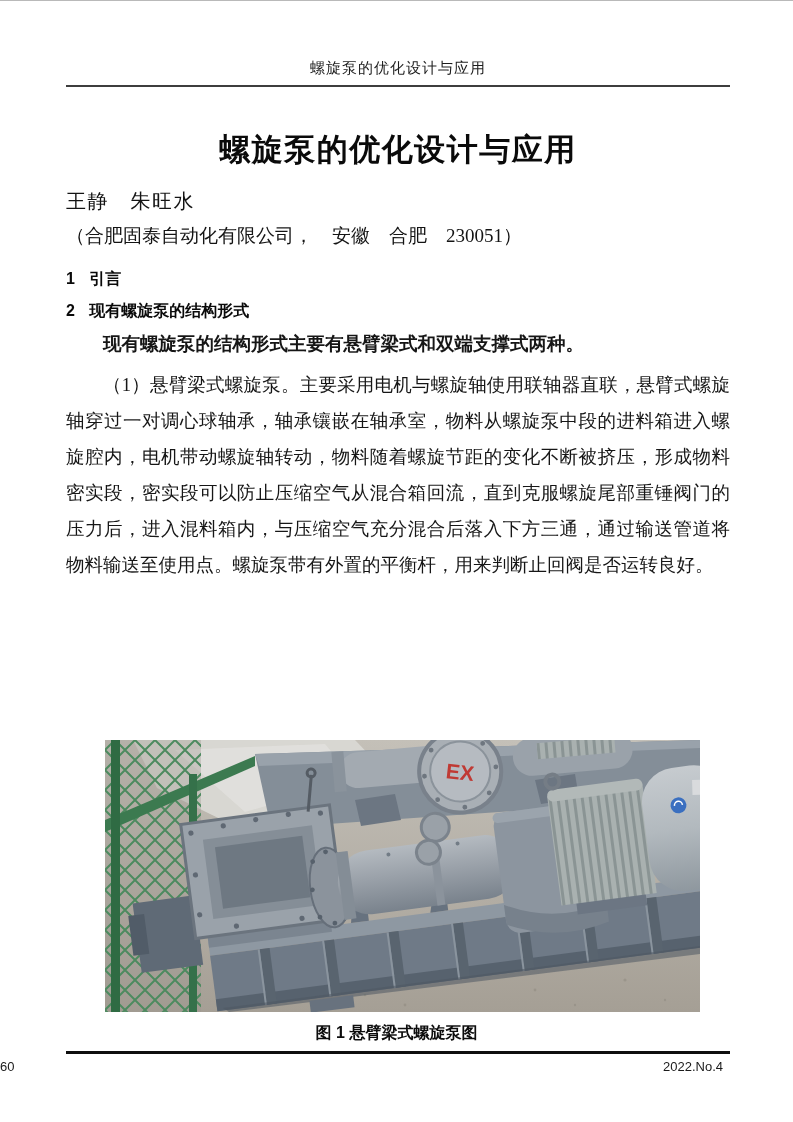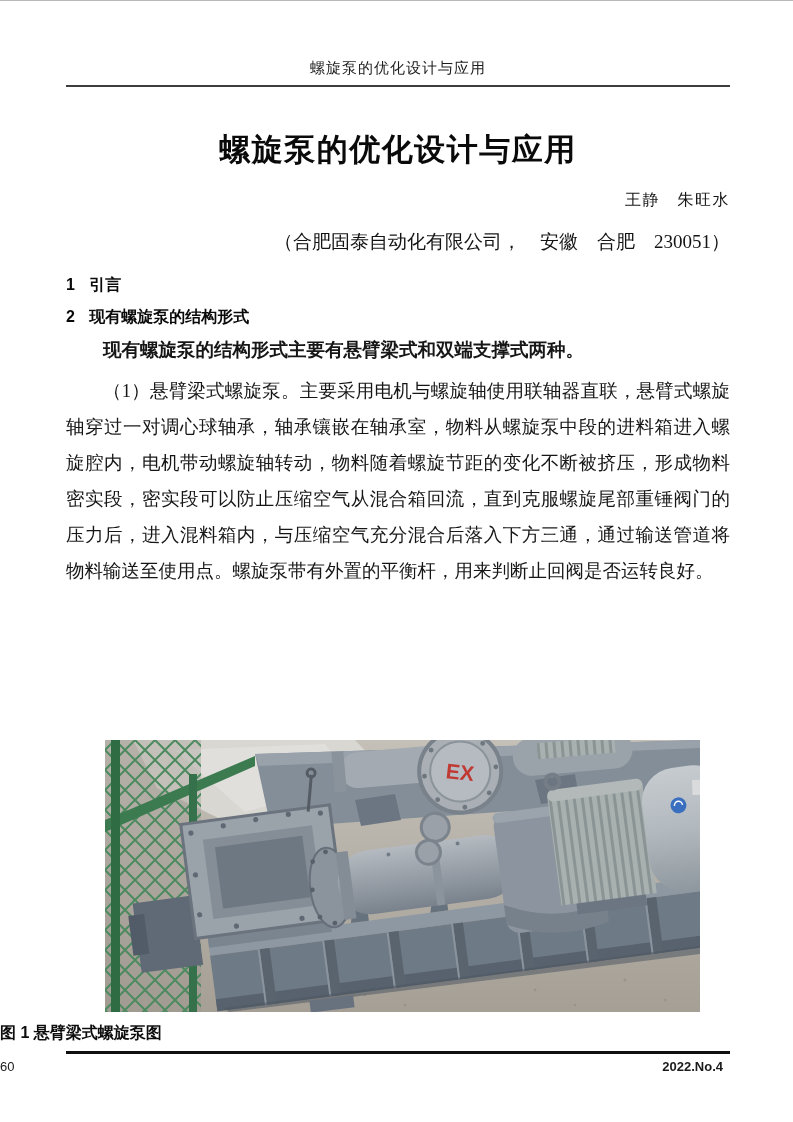--- a/index.html
+++ b/index.html
@@ -21,25 +21,25 @@
   }
   .header-rule { margin-top:7px; border-top:2px solid #3d3d3d; }
 
   .doc-title {
     margin-top:42px; text-align:center;
     font-family:"Liberation Sans","DejaVu Sans",sans-serif;
     font-weight:700; font-size:31px; letter-spacing:1.5px;
     line-height:42px; color:#0a0a0a;
   }
   .authors {
-    margin-top:17px; text-align:right;
-    font-size:16px; letter-spacing:1.5px; line-height:27px;font-family:Liberation Mono, monospace;
+    margin-top:17px; text-align:left;
+    font-size:20px; letter-spacing:1.5px; line-height:27px;
   }
   .affiliation {
-    margin-top:13px; text-align:right;
+    margin-top:7px; text-align:left;
     font-size:19px; line-height:27px;
   }
 
   .section-heading {
     font-family:"Liberation Sans","DejaVu Sans",sans-serif;
     font-weight:700; font-size:16px; line-height:30px; color:#0a0a0a;
   }
   .section-heading .sec-num { margin-right:0.9em; }
   #sec1-heading { margin-top:15px; }
   #sec2-heading { margin-top:2px; }
@@ -52,33 +52,33 @@
   .mt2 { margin-top:0;font-weight:bold; }
   .mt3 { margin-top:5px; }
 
   .figure-photo {
     position:absolute; top:739px; left:105px;
     width:595px; height:272px; overflow:hidden;
     background:#b3aea5;
   }
   .figure-caption {
     position:absolute; top:1022px; left:0; width:100%;
-    text-align:left;
+    text-align:center;
     font-family:"Liberation Sans","DejaVu Sans",sans-serif;
     font-weight:700; font-size:16px; line-height:20px; color:#0d0d0d;
   }
 
   .footer-rule { position:absolute; top:1050px; left:66px; right:63px; border-top:3px solid #0f0f0f; }
   .page-number {
     position:absolute; top:1058px; left:0; width:100%; 
     font-family:"Liberation Sans","DejaVu Sans",sans-serif; font-size:13px; color:#1a1a1a;
   }
   .issue-label {
     position:absolute; top:1058px; right:70px;
-    font-family:"Liberation Sans","DejaVu Sans",sans-serif; font-size:13px; color:#1a1a1a;font-weight:bold;
+    font-family:"Liberation Sans","DejaVu Sans",sans-serif; font-size:13px; color:#1a1a1a;
   }
 </style>
 </head>
 <body>
 
 <div class="page">
 
   <div class="running-header">螺旋泵的优化设计与应用</div>
   <div class="header-rule"></div>
 

